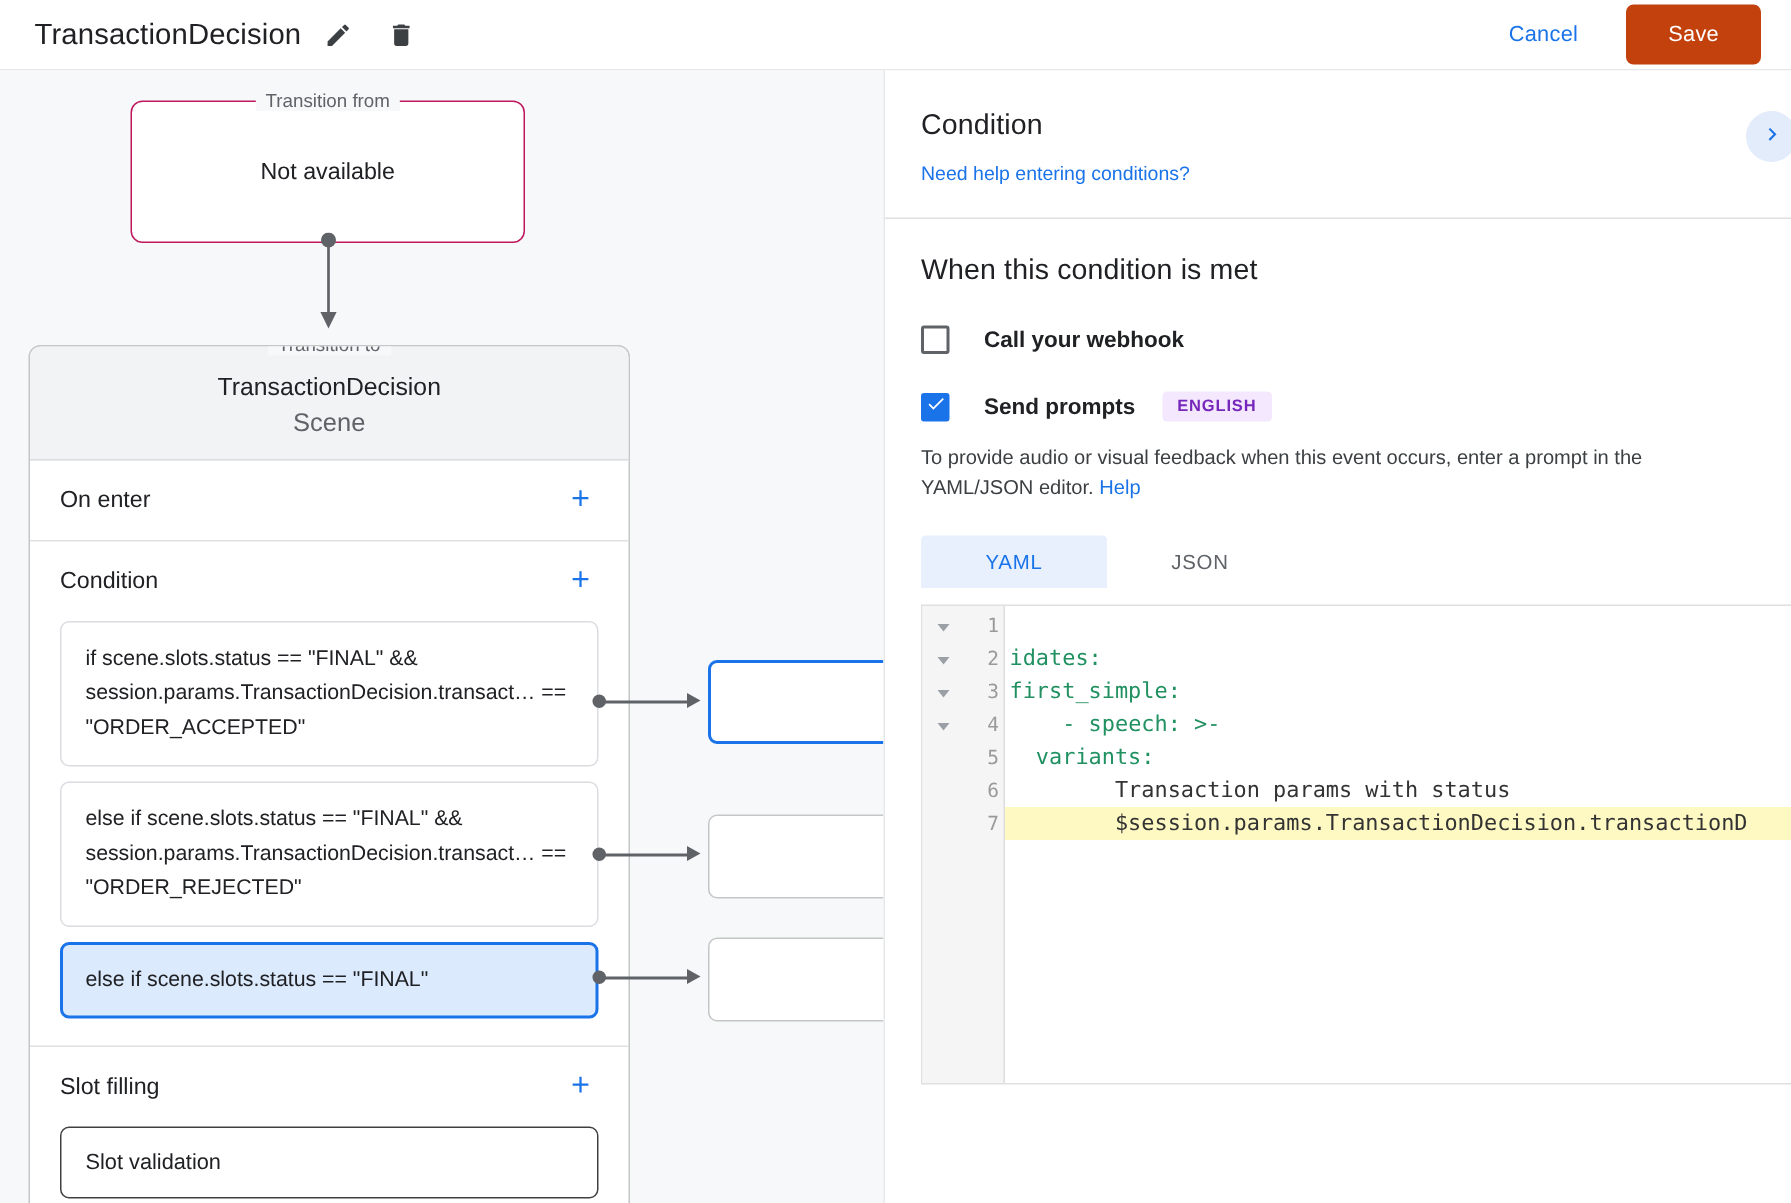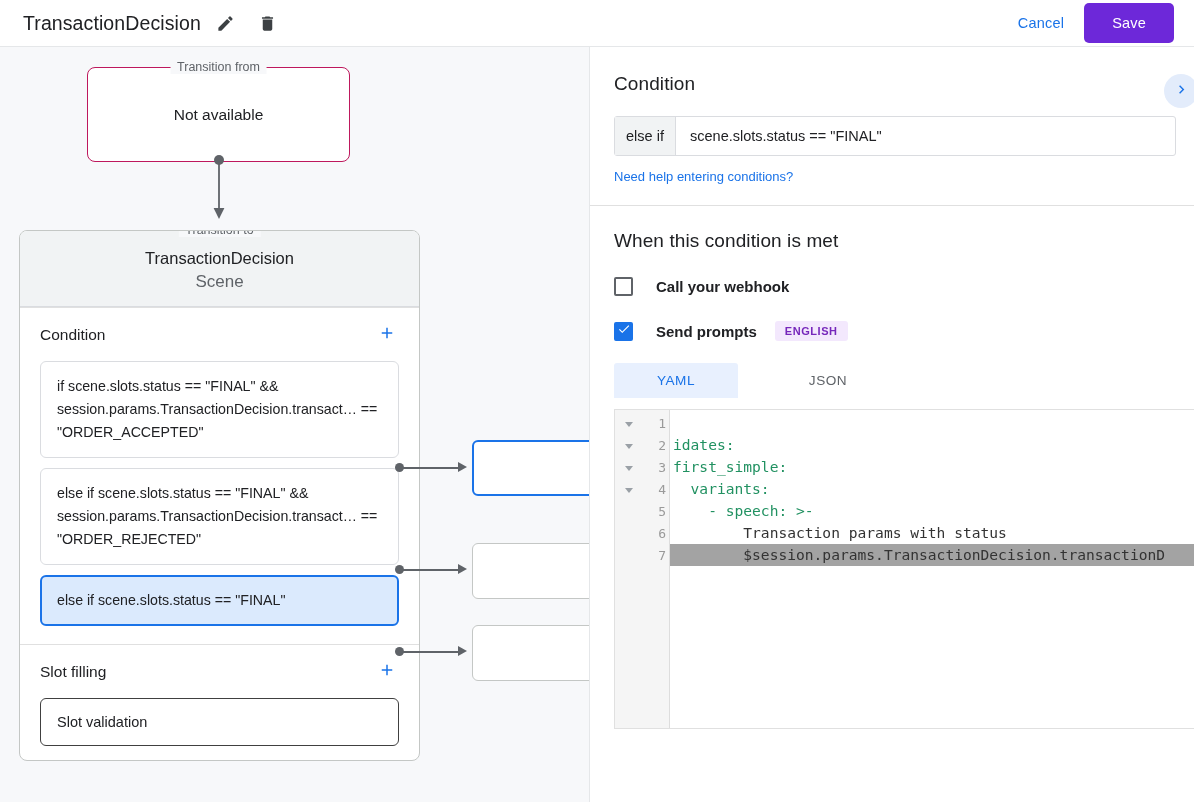--- a/index.html
+++ b/index.html
@@ -30,22 +30,22 @@
     border-radius: 50%; cursor: pointer; background: transparent; border: none;
   }
   .icon-btn svg { display: block; }
   .topbar-spacer { flex: 1 1 auto; }
   .btn-cancel {
     font-size: 14.5px; font-weight: 400; color: #1a73e8;
     background: transparent; border: none; cursor: pointer;
     padding: 9px 12px; border-radius: 4px; letter-spacing: .2px;
   }
   .btn-save {
-    margin-left: 8px; margin-right: 20px;
-    background: #6d28d9; color: #ffffff;
+    margin-left: 20px; margin-right: 20px;
+    background: #c2410c; color: #ffffff;
     font-size: 14.5px; font-weight: 500; letter-spacing: .2px;
     border: none; border-radius: 5px; cursor: pointer;
     height: 40px; padding: 0 28px;
   }
 
   
   .canvas {
     position: absolute; left: 0; top: 47px;
     width: 589px; height: 755px;
     background: #f7f8fa;
@@ -200,21 +200,21 @@
     margin-left: 18px; background: #f3e8fd; color: #7627bb;
     font-size: 11px; font-weight: 700; letter-spacing: .55px;
     padding: 4px 10px; border-radius: 3px;
   }
   .rp-desc {
     margin-top: 14px; font-size: 13.4px; line-height: 20px; color: #3c4043;
     max-width: 557px;
   }
   .rp-desc a { color: #1a73e8; text-decoration: none; cursor: pointer; }
 
-  .tabs { display: flex; margin-top: 22px; gap: 28px; }
+  .tabs { display: flex; margin-top: 22px; }
   .tab {
     font-size: 13.6px; font-weight: 500; letter-spacing: .5px;
     padding: 10px 0; width: 124px; text-align: center;
     cursor: pointer; color: #5f6368; background: transparent; border: none;
     border-radius: 3px 3px 0 0;
   }
   .tab.active { color: #1a73e8; background: #e8f0fe; }
 
   
   .editor {
@@ -239,21 +239,21 @@
     height: 22px; line-height: 22px; font-size: 13px; color: #999;
     display: flex; align-items: center; justify-content: center;
   }
   .num-cell { justify-content: flex-end; padding-right: 3px; color: #9a9a9a; }
   .code-area { flex: 1 1 auto; padding-top: 3px; position: relative; overflow: hidden; margin-top: 21px; }
   .code-line {
     height: 22px; line-height: 22px; font-size: 14.6px;
     white-space: pre; color: #333;
     padding-left: 3px;
   }
-  .code-line.hl { background: #a3a3a3; }
+  .code-line.hl { background: #fef9c3; }
   .tok-key { color: #219161; }
   .tok-txt { color: #333333; }
   .fold-tri {
     width: 0; height: 0;
     border-left: 4.5px solid transparent;
     border-right: 4.5px solid transparent;
     border-top: 5px solid #9aa0a6;
   }
 </style>
 </head>
@@ -302,20 +302,30 @@
     </div>
 
     <div class="group scene-card">
       <div class="group-legend">Transition to</div>
 
       <div class="scene-head">
         <div class="scene-name">TransactionDecision</div>
         <div class="scene-sub">Scene</div>
       </div>
 
+      <div class="sect-row">
+        <div class="sect-title">On enter</div>
+        <button class="plus-btn">
+          <span>
+            <svg width="18" height="18" viewBox="0 0 24 24" fill="#1a73e8">
+                <path d="M19 13h-6v6h-2v-6H5v-2h6V5h2v6h6v2z"></path>
+              </svg>
+          </span>
+        </button>
+      </div>
       <div class="sect-divider"></div>
 
       <div class="sect-row">
         <div class="sect-title">Condition</div>
         <button class="plus-btn">
           <span>
             <svg width="18" height="18" viewBox="0 0 24 24" fill="#1a73e8">
                 <path d="M19 13h-6v6h-2v-6H5v-2h6V5h2v6h6v2z"></path>
               </svg>
           </span>
@@ -368,24 +378,20 @@
       <div class="rp-heading">Condition</div>
 
       <button class="collapse-pill">
         <span>
           <svg width="17" height="17" viewBox="0 0 24 24" fill="#1a73e8">
             <path d="M8.59 16.59 13.17 12 8.59 7.41 10 6l6 6-6 6-1.41-1.41z"></path>
           </svg>
         </span>
       </button>
 
-      <div class="cond-editor">
-        <div class="cond-prefix">else if</div>
-        <input class="cond-value" type="text" value="scene.slots.status == &quot;FINAL&quot;" style="">
-      </div>
 
       <a class="help-link">Need help entering conditions?</a>
     </div>
 
     <div class="rp-divider"></div>
 
     <div class="rp-section-b">
       <div class="rp-sub">When this condition is met</div>
 
       <div class="check-row">
@@ -398,20 +404,23 @@
           <span>
             <svg width="14" height="14" viewBox="0 0 24 24" fill="#ffffff">
               <path d="M9 16.17 4.83 12l-1.42 1.41L9 19 21 7l-1.41-1.41z"></path>
             </svg>
           </span>
         </div>
         <div class="check-label">Send prompts</div>
         <div class="lang-badge">ENGLISH</div>
       </div>
 
+      <div class="rp-desc">
+        <span>To provide audio or visual feedback when this event occurs, enter a prompt in the YAML/JSON editor. </span><a>Help</a>
+      </div>
 
       <div class="tabs">
         <button class="tab active">YAML</button>
         <button class="tab">JSON</button>
       </div>
 
       <div class="editor">
         <div class="fold-gutter">
           <div class="gut-cell">
               <span class="fold-tri"></span>
@@ -436,22 +445,22 @@
           <div class="num-cell">3</div>
           <div class="num-cell">4</div>
           <div class="num-cell">5</div>
           <div class="num-cell">6</div>
           <div class="num-cell">7</div>
         </div>
 
         <div class="code-area">
           <div class="code-line"><span class="tok-key"></span><span class="tok-key">idates:</span><span class="tok-txt"></span></div>
           <div class="code-line"><span class="tok-key"></span><span class="tok-key">first_simple:</span><span class="tok-txt"></span></div>
+          <div class="code-line"><span class="tok-key">    </span><span class="tok-key">- speech: &gt;-</span><span class="tok-txt"></span></div>
           <div class="code-line"><span class="tok-key">  </span><span class="tok-key">variants:</span><span class="tok-txt"></span></div>
-          <div class="code-line"><span class="tok-key">    </span><span class="tok-key">- speech: &gt;-</span><span class="tok-txt"></span></div>
           <div class="code-line"><span class="tok-key">        </span><span class="tok-key"></span><span class="tok-txt">Transaction params with status</span></div>
           <div class="code-line hl"><span class="tok-key">        </span><span class="tok-key"></span><span class="tok-txt">$session.params.TransactionDecision.transactionD</span></div>
           <div class="code-line"><span class="tok-key"></span><span class="tok-key"></span><span class="tok-txt"></span></div>
         </div>
       </div>
     </div>
   </div>
 </div>
 
 </body></html>

